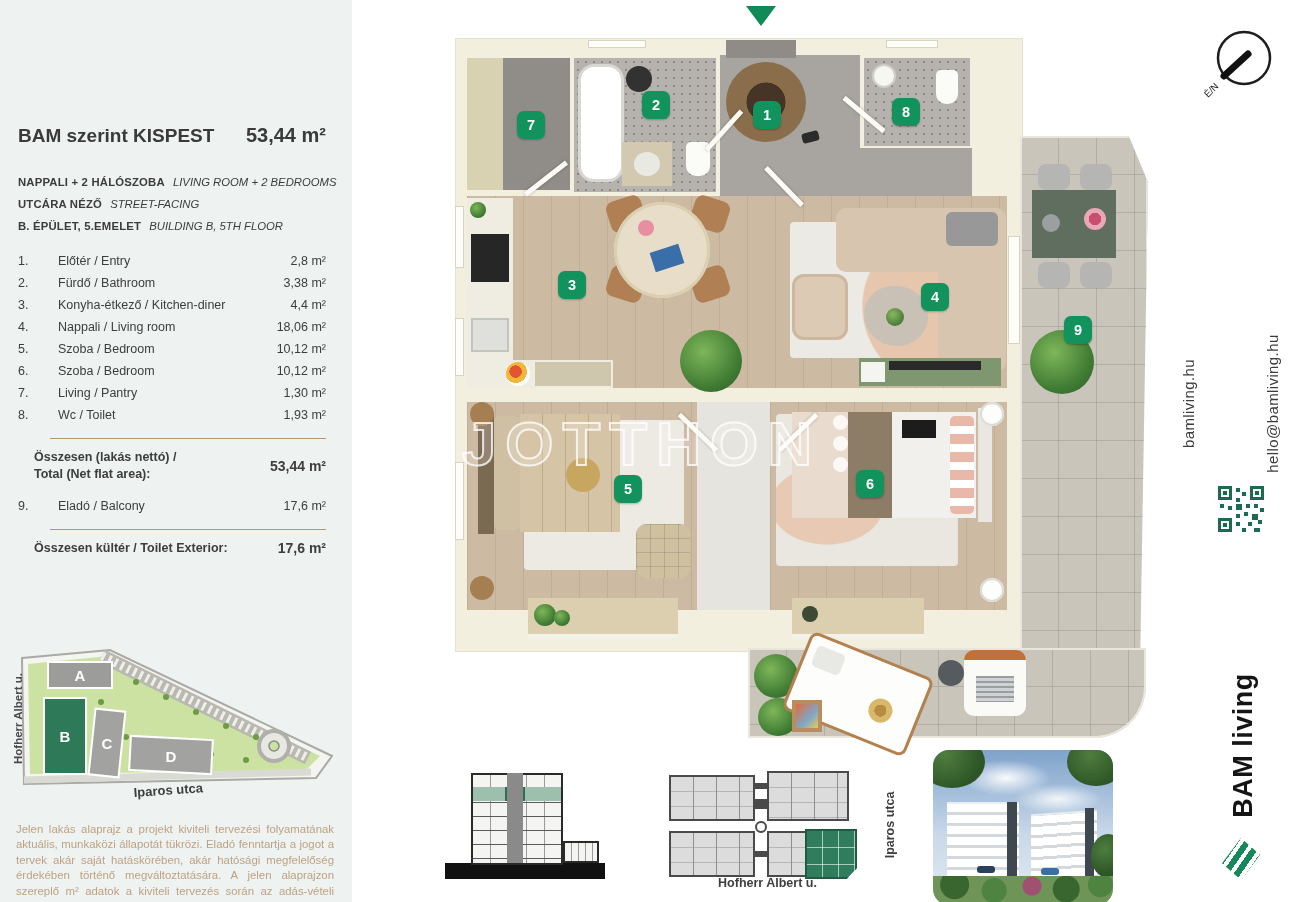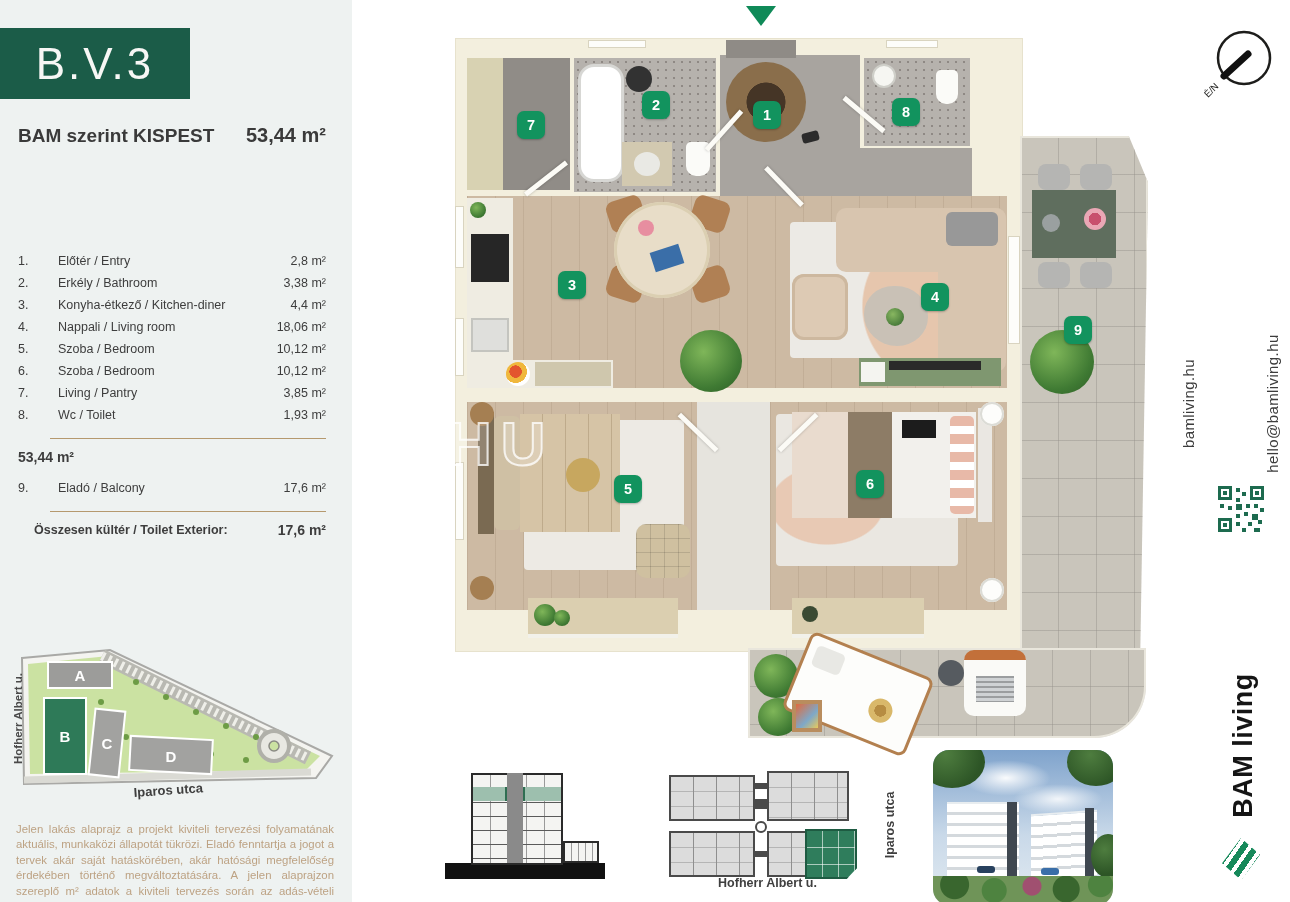--- a/index.html
+++ b/index.html
@@ -88,37 +88,48 @@
            overflow:hidden; background:linear-gradient(#7fa3cc, #c9d9e9 55%, #e3ebf1); }
   .bldg { position:absolute; background:repeating-linear-gradient(#ffffff 0 8px, #d4d9dd 8px 11px);
           border-top:2px solid #e8edf0; }
   .tree { position:absolute; border-radius:50%;
           background:radial-gradient(circle at 40% 35%, #4e7d3f, #2d5526 70%); }
 </style>
 </head>
 <body>
 
 <div class="panel">
-  <div class="unit-box">
-    <span>B.V.3</span>
-  </div>
   <div class="title-row">
     <span class="proj">BAM szerint KISPEST</span>
     <span class="proj-area">53,44 m²</span>
   </div>
+  <div class="specs">
+    <div class="spec-line">
+      <b>NAPPALI + 2 HÁLÓSZOBA</b>
+      <i>LIVING ROOM + 2 BEDROOMS</i>
+    </div>
+    <div class="spec-line">
+      <b>UTCÁRA NÉZŐ</b>
+      <i>STREET-FACING</i>
+    </div>
+    <div class="spec-line">
+      <b>B. ÉPÜLET, 5.EMELET</b>
+      <i>BUILDING B, 5TH FLOOR</i>
+    </div>
+  </div>
 
   <div class="roomlist">
     <div class="rrow">
         <span class="rnum">1.</span>
         <span class="rname">Előtér / Entry</span>
         <span class="rarea">2,8 m²</span>
       </div>
     <div class="rrow">
         <span class="rnum">2.</span>
-        <span class="rname">Erkély / Bathroom</span>
+        <span class="rname">Fürdő / Bathroom</span>
         <span class="rarea">3,38 m²</span>
       </div>
     <div class="rrow">
         <span class="rnum">3.</span>
         <span class="rname">Konyha-étkező / Kitchen-diner</span>
         <span class="rarea">4,4 m²</span>
       </div>
     <div class="rrow">
         <span class="rnum">4.</span>
         <span class="rname">Nappali / Living room</span>
@@ -130,29 +141,33 @@
         <span class="rarea">10,12 m²</span>
       </div>
     <div class="rrow">
         <span class="rnum">6.</span>
         <span class="rname">Szoba / Bedroom</span>
         <span class="rarea">10,12 m²</span>
       </div>
     <div class="rrow">
         <span class="rnum">7.</span>
         <span class="rname">Living / Pantry</span>
-        <span class="rarea">3,85 m²</span>
+        <span class="rarea">1,30 m²</span>
       </div>
     <div class="rrow">
         <span class="rnum">8.</span>
         <span class="rname">Wc / Toilet</span>
         <span class="rarea">1,93 m²</span>
       </div>
     <hr class="hr">
     <div class="totrow">
+      <span class="totlabel">
+        <span>Összesen (lakás nettó) /</span><br>
+        <span>Total (Net flat area):</span>
+      </span>
       <span class="totval">53,44 m²</span>
     </div>
     <div style="height:16px"></div>
     <div class="rrow">
         <span class="rnum">9.</span>
         <span class="rname">Eladó / Balcony</span>
         <span class="rarea">17,6 m²</span>
       </div>
     <hr class="hr">
     <div class="totrow">
@@ -337,26 +352,26 @@
   <span class="badge" style="left:118px; top:271px;">3</span>
   <span class="badge" style="left:481px; top:283px;">4</span>
   <span class="badge" style="left:174px; top:475px;">5</span>
   <span class="badge" style="left:416px; top:470px;">6</span>
   <span class="badge" style="left:77px; top:111px;">7</span>
   <span class="badge" style="left:452px; top:98px;">8</span>
   <span class="badge" style="left:624px; top:316px;">9</span>
 </div>
 
 <div class="wm">
+  <span class="wm-txt">UJOTTHON</span>
   <span class="wm-dots">
       <i></i>
       <i></i>
       <i></i>
     </span>
-  <span class="wm-txt">HU</span>
 </div>
 
 <svg class="abs" style="left:1200px; top:22px;" width="84" height="84" viewBox="0 0 84 84">
   <circle cx="44" cy="36" r="26" fill="none" stroke="#1d1d1b" stroke-width="2.5"></circle>
   <line x1="48" y1="32" x2="24" y2="54" stroke="#111111" stroke-width="7" stroke-linecap="round"></line>
   <text transform="translate(8,76) rotate(-45)" font-size="9.5" fill="#1d1d1b">É/N</text>
 </svg>
 
 <div class="vtext contact" style="left:1185px; top:395px; width:110px; text-align:center; transform:rotate(-90deg) translateY(-52px);">bamliving.hu</div>
 <div class="vtext contact" style="left:1165px; top:395px; width:160px; text-align:center; transform:rotate(-90deg) translateY(27px);">hello@bamliving.hu</div>

